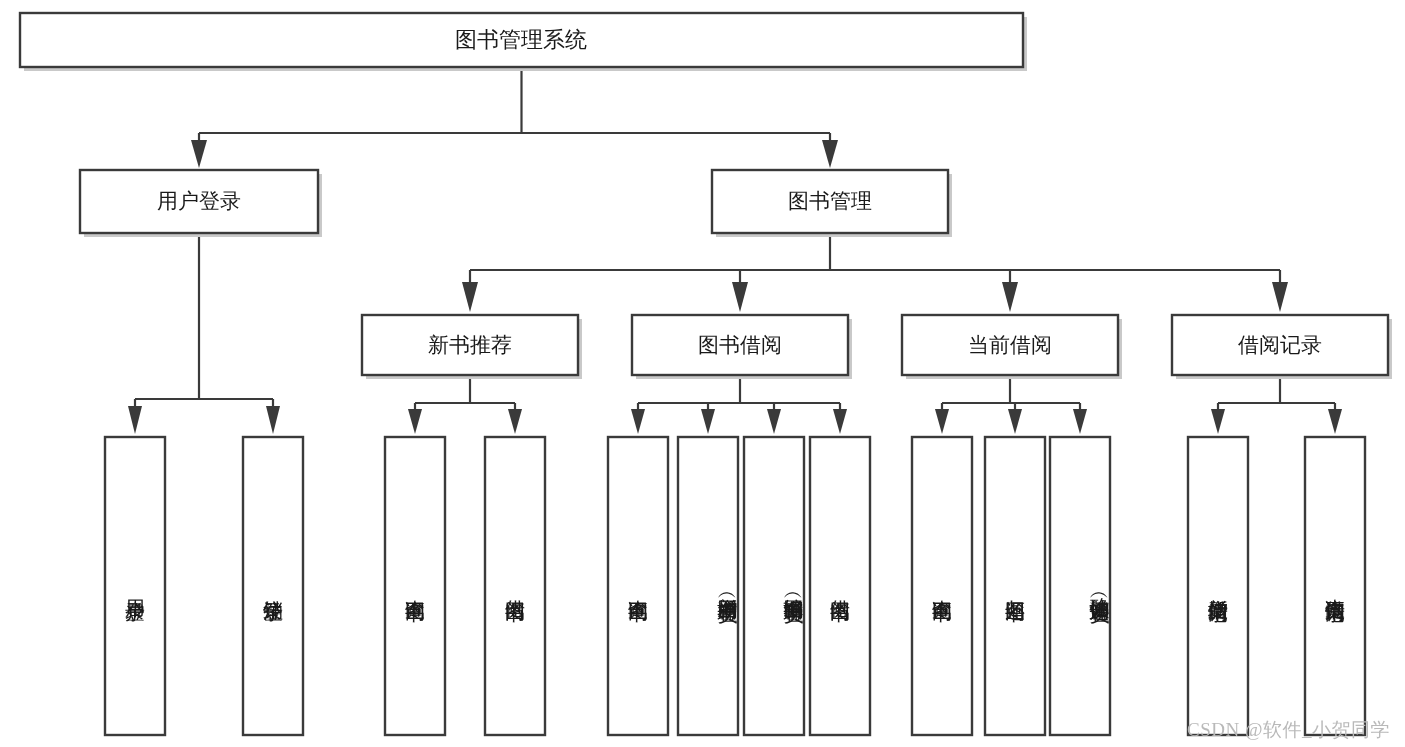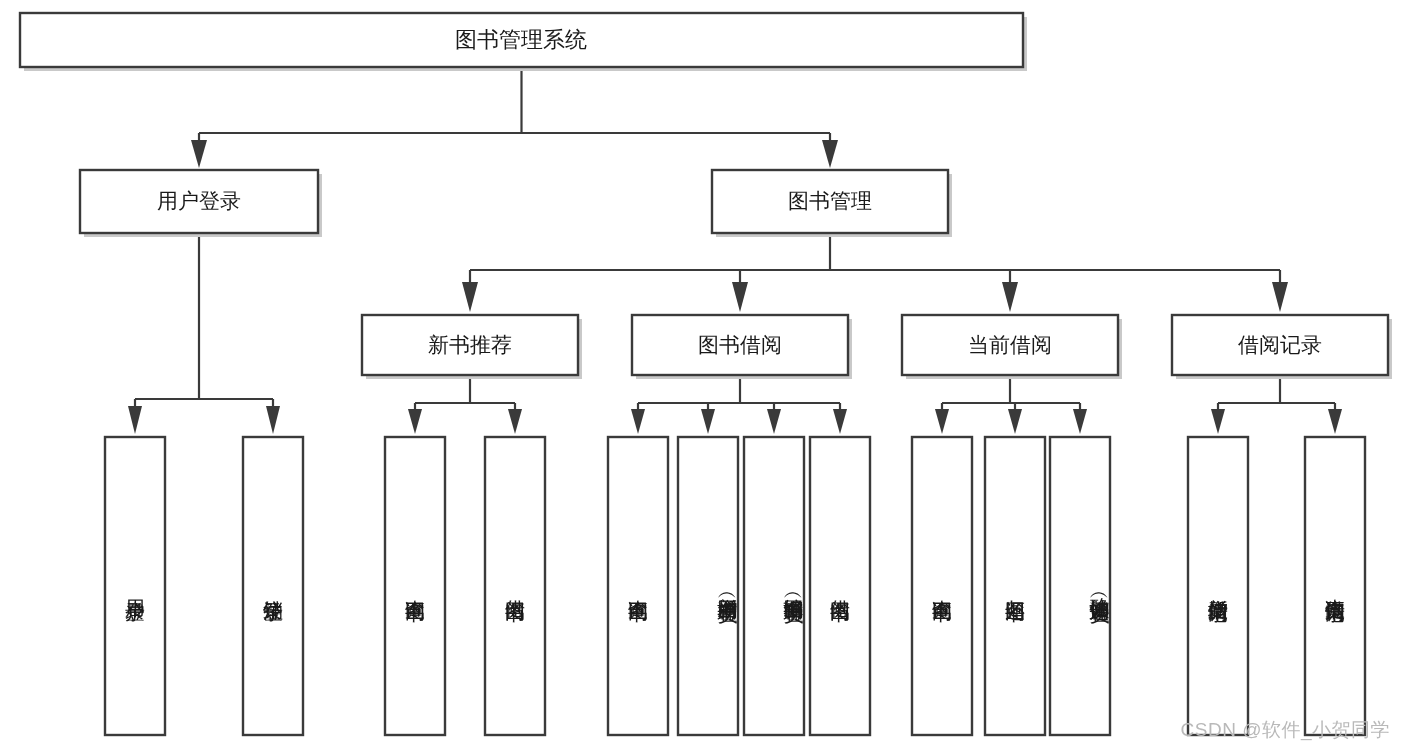--- a/index.html
+++ b/index.html
@@ -74,21 +74,21 @@
     display: flex;
     align-items: center;
     justify-content: center;
     pointer-events: none;
     user-select: none;
   }
   .watermark {
     position: absolute;
     right: 8px;
     bottom: 4px;
-    font-family: Liberation Sans, sans-serif;
+    font-family: Liberation Serif, serif;
     font-size: 19px;
     color: #b9b9b9;
     letter-spacing: 0.5px;
     white-space: nowrap;
     user-select: none;
   }
 </style>
 </head>
 <body>
 

